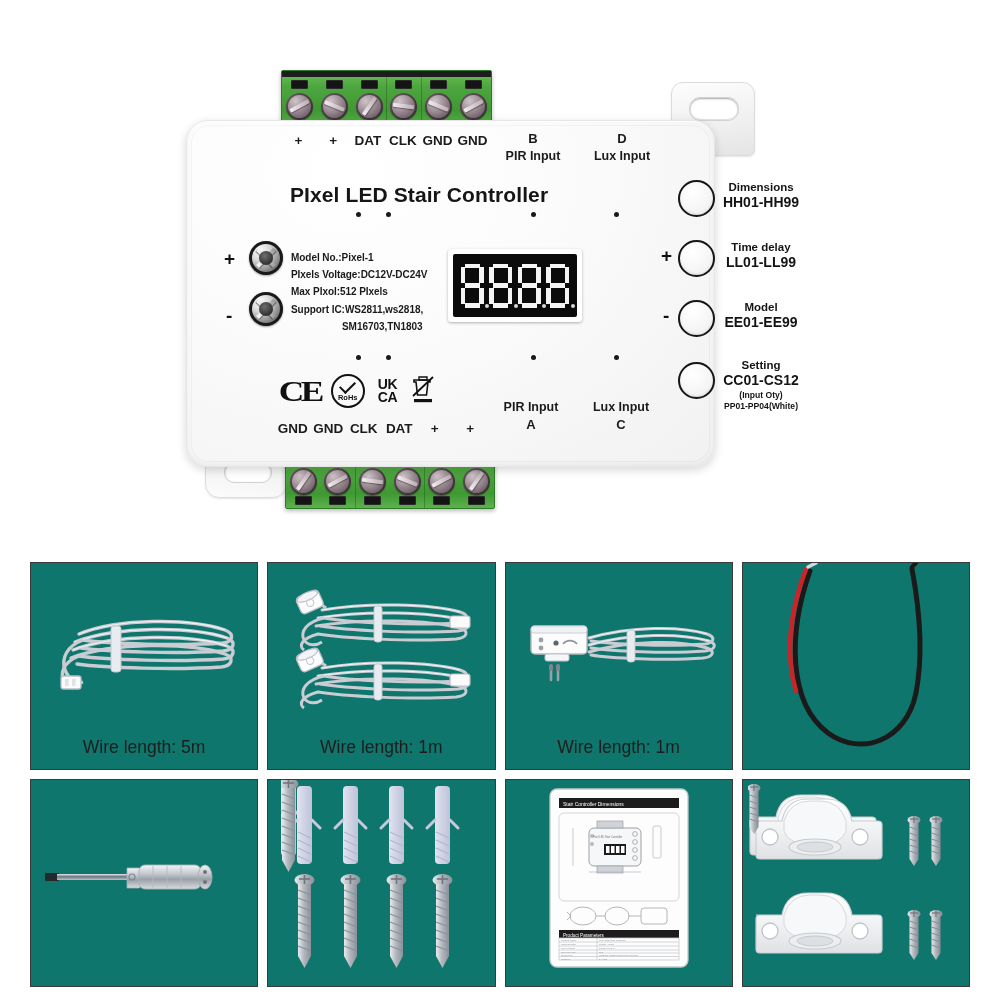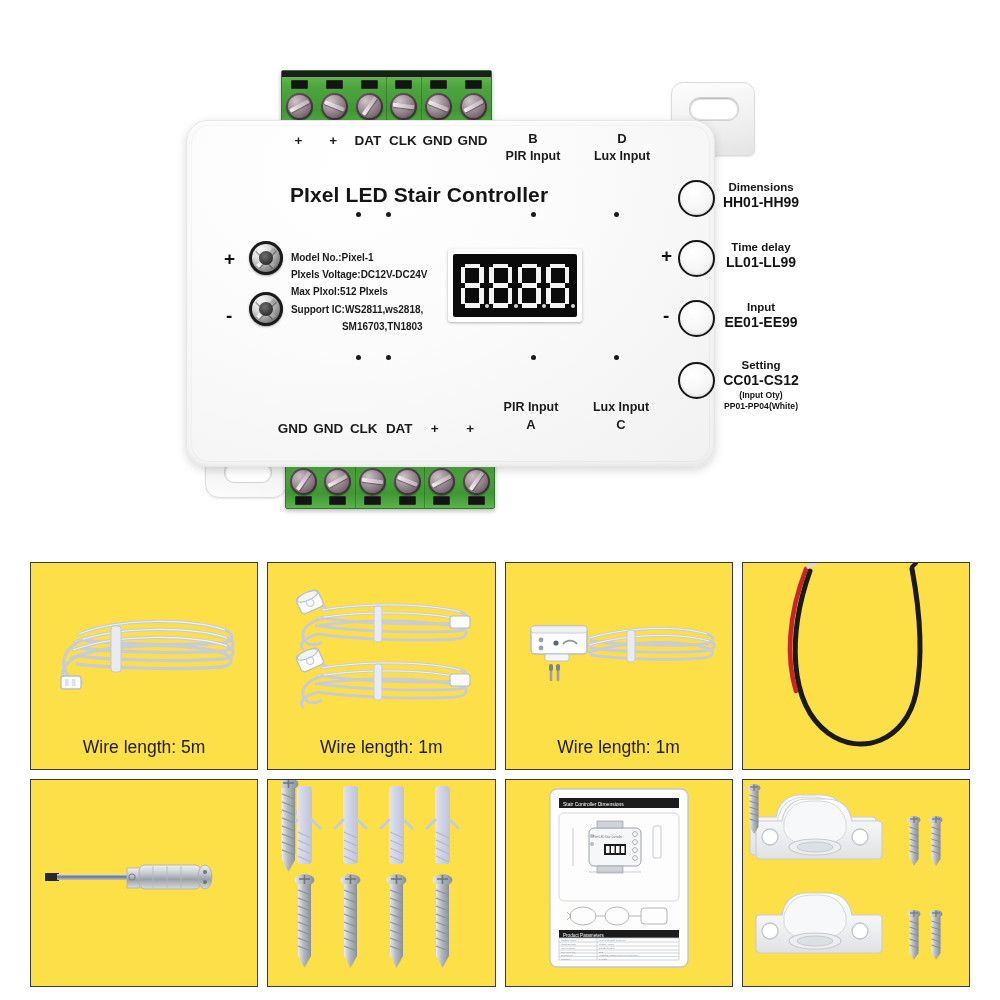--- a/index.html
+++ b/index.html
@@ -363,21 +363,21 @@
     position: absolute;
     left: 30px; top: 562px;
     width: 940px; height: 425px;
     display: grid;
     grid-template-columns: repeat(4, 1fr);
     grid-template-rows: repeat(2, 1fr);
     gap: 9px;
   }
   .cell {
     border: 1.4px solid #3a3a3a;
-    background: #fde047;
+    background: #0f766e;
     position: relative;
     display: flex;
     flex-direction: column;
     align-items: center;
     justify-content: center;
     overflow: hidden;
   }
   .cell .art {
     flex: 1 1 auto;
     width: 100%;
@@ -570,32 +570,51 @@
   <div class="sign" style="left:661px; top:246px;">+</div>
   <div class="btn" style="left:678px; top:240px;"></div>
   <div class="btn-txt" style="left:761px; top:240px;">
     <div class="t1">Time delay</div>
     <div class="t2">LL01-LL99</div>
   </div>
 
   <div class="sign" style="left:663px; top:306px;">-</div>
   <div class="btn" style="left:678px; top:300px;"></div>
   <div class="btn-txt" style="left:761px; top:300px;">
-    <div class="t1">Input</div>
+    <div class="t1">Model</div>
     <div class="t2">EE01-EE99</div>
   </div>
 
   <div class="btn" style="left:678px; top:362px;"></div>
   <div class="btn-txt" style="left:761px; top:358px;">
     <div class="t1">Setting</div>
     <div class="t2">CC01-CS12</div>
     <div class="t3">(Input Oty)</div>
     <div class="t3">PP01-PP04(White)</div>
   </div>
 
+  <div id="certs">
+    <div class="ce">CE</div>
+    <div class="rohs">
+      <div class="chk"></div>
+      <div class="rt">RoHs</div>
+    </div>
+    <div class="ukca">
+      <div>UK</div>
+      <div>CA</div>
+    </div>
+    <div class="weee">
+      <svg width="26" height="30" viewBox="0 0 26 30">
+        <path d="M6 4 h14 v2 h-2 l-1.5 13 h-9 L6 6 H4 V4z" fill="none" stroke="#111" stroke-width="1.6"></path>
+        <path d="M9 1 h8 v3 h-8z" fill="none" stroke="#111" stroke-width="1.4"></path>
+        <line x1="3" y1="20" x2="23" y2="1" stroke="#111" stroke-width="1.8"></line>
+        <rect x="4" y="23" width="18" height="3.2" fill="#111"></rect>
+      </svg>
+    </div>
+  </div>
 </div>
 
 <div id="grid">
 
   <div class="cell">
     <div class="art">
       <svg width="210" height="120" viewBox="0 0 210 120">
         <g fill="none" stroke="#c9cdd3" stroke-width="3.4" stroke-linecap="round">
           <path d="M40 44 C 80 28, 150 28, 186 40 C 196 44, 194 52, 184 53 C 140 56, 70 54, 44 50"></path>
           <path d="M36 52 C 78 36, 152 36, 188 48 C 198 52, 195 60, 184 61 C 140 64, 70 62, 42 58"></path>

